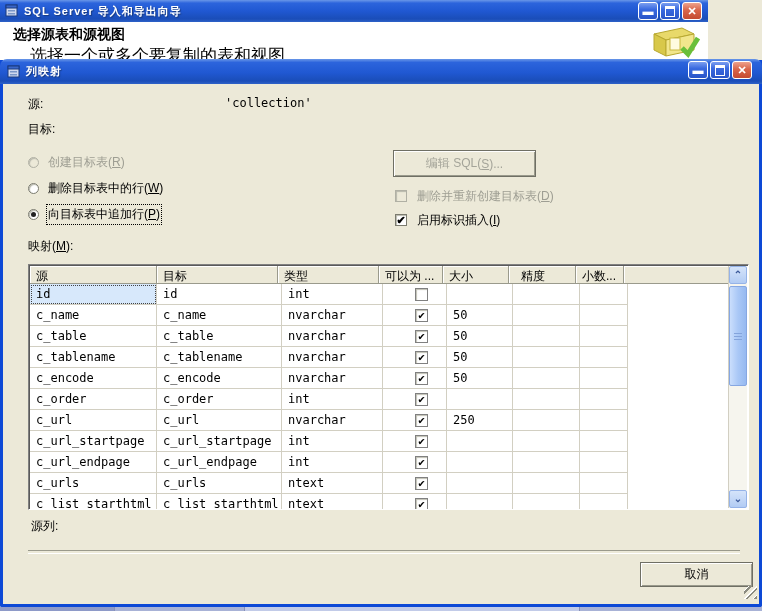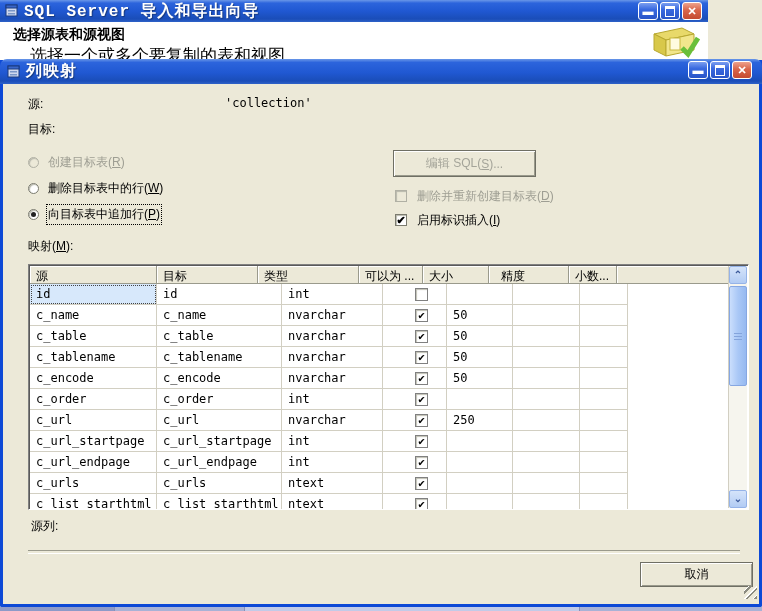--- a/index.html
+++ b/index.html
@@ -4,22 +4,22 @@
 <style>
   html,body{margin:0;padding:0;}
   #screen{position:relative;width:762px;height:611px;background:#ECE9D8;overflow:hidden;
           font-family:"Liberation Sans",sans-serif;font-size:12px;color:#000;}
   
   .wiz-titlebar{position:absolute;left:0;top:0;width:708px;height:22px;
     background:linear-gradient(180deg,#6a97e8 0%,#2c64dc 14%,#2058d2 50%,#1a4db8 86%,#2e62c8 100%);
     display:flex;align-items:center;padding-left:4px;box-sizing:border-box;}
   .wiz-header{position:absolute;left:0;top:22px;width:708px;height:38px;background:#ffffff;
     border-bottom:1px solid #c8c4b0;}
-  .wiz-title-text{color:#fff;font-weight:bold;font-size:16px;margin-left:4px;
-    text-shadow:1px 1px 1px #17397e;letter-spacing:1px;white-space:nowrap;font-family:Liberation Mono, monospace;}
+  .wiz-title-text{color:#fff;font-weight:bold;font-size:11px;margin-left:4px;
+    text-shadow:1px 1px 1px #17397e;letter-spacing:1px;white-space:nowrap;}
   .page-title{position:absolute;left:13px;top:4px;font-weight:bold;font-size:14px;}
   .page-subtitle{position:absolute;left:30px;top:22px;font-size:17px;}
   .desktop-right{position:absolute;left:708px;top:0;width:54px;height:60px;background:#ECE9D8;}
   
   .tb-btns{position:absolute;top:2px;display:flex;gap:2px;}
   .tb-btn{width:20px;height:18px;border:1px solid #fff;border-radius:3px;box-sizing:border-box;
     display:flex;align-items:center;justify-content:center;color:#fff;font-size:11px;line-height:1;
     background:linear-gradient(180deg,#7b9ef0 0%,#3a6ae0 40%,#2a55c8 100%);font-weight:bold;}
   .tb-btn.close{background:linear-gradient(180deg,#eda28c 0%,#d8654a 45%,#c44a30 100%);}
   .glyph-min{align-self:flex-end;margin-bottom:2px;}
@@ -189,25 +189,25 @@
             <span class="chk-label">启用标识插入(<u>I</u>)</span>
           </div>
         </div>
 
       <div class="lbl" style="left:25px;top:154px;">映射(<u>M</u>):</div>
 
       <div class="grid">
         <div class="grid-inner">
           <div class="grid-header-row">
               <div class="hcell" style="width: 127px;">源</div>
-              <div class="hcell" style="width: 101px;">目标</div>
+              <div class="hcell" style="width: 121px;">目标</div>
               <div class="hcell" style="width: 101px;">类型</div>
               <div class="hcell" style="width: 64px;">可以为 ...</div>
               <div class="hcell" style="width: 66px;">大小</div>
-              <div class="hcell" style="width: 80px; padding-left: 12px;">精度</div>
+              <div class="hcell" style="width: 67px; padding-left: 12px;">精度</div>
               <div class="hcell" style="width: 48px;">小数...</div>
               <div class="hcell filler"></div>
             </div>
           <div>
               <div class="grow">
                 <div class="gcell selected" style="width: 127px;">id</div>
                 <div class="gcell" style="width: 125px;">id</div>
                 <div class="gcell" style="width: 101px;">int</div>
                 <div class="gcell chkcell" style="width: 64px;">
                   <span class="grid-chk"></span>

